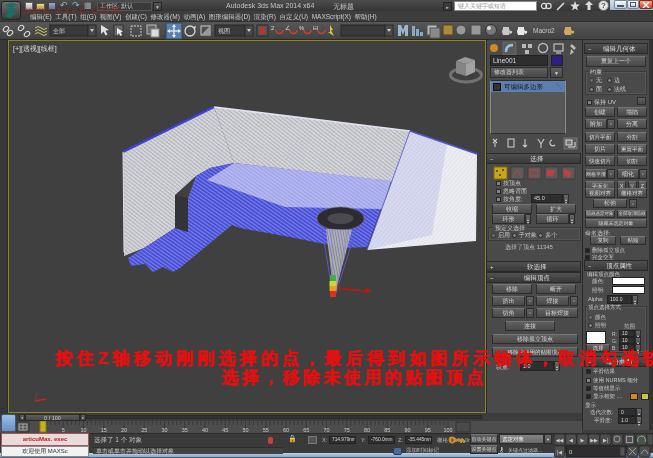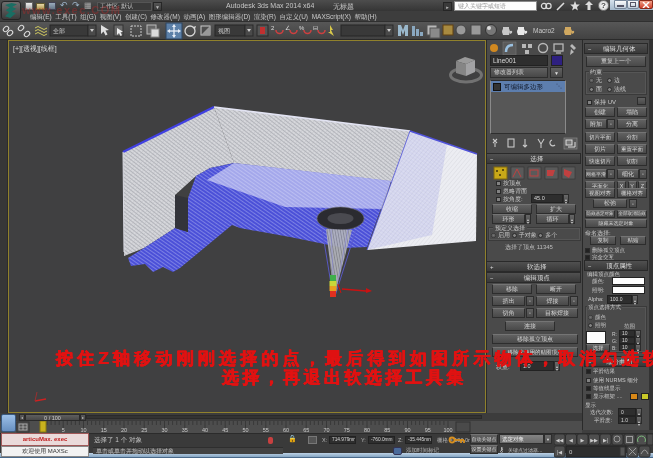--- a/index.html
+++ b/index.html
@@ -378,21 +378,21 @@
 <div class="abs" style="left:630px;top:393px;width:8px;height:7px;background:#d88818;border:1px solid #222"></div>
 <div class="abs" style="left:641px;top:393px;width:8px;height:7px;background:#c8c828;border:1px solid #222"></div>
 <div class="lbl" style="left:585px;top:402px;font-size:5.5px;color:#c9c9c9;">显示</div>
 <div class="lbl" style="left:590px;top:409px;font-size:5.5px;color:#c9c9c9;">迭代次数:</div>
 <div class="fld" style="left:618px;top:408px;width:18px;height:8px;font-size:5px;line-height:6px;padding-left:2px;">0</div>
 <div class="abs" style="left:636px;top:408px;width:6px;height:8px;background:linear-gradient(#6a6a6a,#4a4a4a);border:1px solid #2c2c2c;color:#ccc;font-size:4px;line-height:3px;text-align:center"><br>▴<br>▾</div>
 <div class="lbl" style="left:594px;top:417px;font-size:5.5px;color:#c9c9c9;">平滑度:</div>
 <div class="fld" style="left:618px;top:416px;width:18px;height:8px;font-size:5px;line-height:6px;padding-left:2px;">1.0</div>
 <div class="abs" style="left:636px;top:416px;width:6px;height:8px;background:linear-gradient(#6a6a6a,#4a4a4a);border:1px solid #2c2c2c;color:#ccc;font-size:4px;line-height:3px;text-align:center"><br>▴<br>▾</div>
 <div class="abs" style="left:56px;top:347px;width:520px;color:#e01212;font-size:17px;font-weight:bold;letter-spacing:4.2px;text-shadow:0.4px 0 #e01212,-0.4px 0 #e01212,0 0.4px #e01212,0 -0.4px #e01212;white-space:nowrap;z-index:20">按住Z轴移动刚刚选择的点，最后得到如图所示物体，取消勾选软</div>
-<div class="abs" style="left:222px;top:366px;width:260px;color:#e01212;font-size:17px;font-weight:bold;letter-spacing:3.4px;text-shadow:0.4px 0 #e01212,-0.4px 0 #e01212,0 0.4px #e01212,0 -0.4px #e01212;white-space:nowrap;z-index:20">选择，再退出软选择工具集</div>
+<div class="abs" style="left:222px;top:366px;width:260px;color:#e01212;font-size:17px;font-weight:bold;letter-spacing:3.4px;text-shadow:0.4px 0 #e01212,-0.4px 0 #e01212,0 0.4px #e01212,0 -0.4px #e01212;white-space:nowrap;z-index:20">选择，移除未使用的贴图顶点</div>
 <div class="abs" style="left:0px;top:413px;width:582px;height:8px;background:#3c3c3c"></div>
 <div class="abs" style="left:19px;top:413.5px;width:6px;height:7px;background:linear-gradient(#5a5a5a,#444);border:1px solid #2a2a2a;color:#bbb;font-size:4px;text-align:center;line-height:6px">◂</div>
 <div class="abs" style="left:25px;top:413.5px;width:55px;height:7px;background:linear-gradient(#5e5e5e,#484848);border:1px solid #2a2a2a;color:#ccc;font-size:5.5px;text-align:center;line-height:6px">0 / 100</div>
 <div class="abs" style="left:80px;top:413.5px;width:6px;height:7px;background:linear-gradient(#5a5a5a,#444);border:1px solid #2a2a2a;color:#bbb;font-size:4px;text-align:center;line-height:6px">▸</div>
 <div class="abs" style="left:86px;top:415px;width:396px;height:4px;background:#333;border:1px solid #2a2a2a"></div>
 <div class="abs" style="left:0px;top:421px;width:582px;height:12px;background:#4d4d4d;border-top:1px solid #2e2e2e;border-bottom:1px solid #2e2e2e"></div>
 <svg class="abs" style="left:0px;top:421px" width="582" height="12" viewBox="0 0 582 12">
       <rect width="582" height="12" fill="#4d4d4d"></rect>
       <line x1="43.0" y1="0" x2="43.0" y2="7" stroke="#333" stroke-width="0.8"></line>
       <line x1="47.0" y1="0" x2="47.0" y2="4" stroke="#333" stroke-width="0.8"></line>

